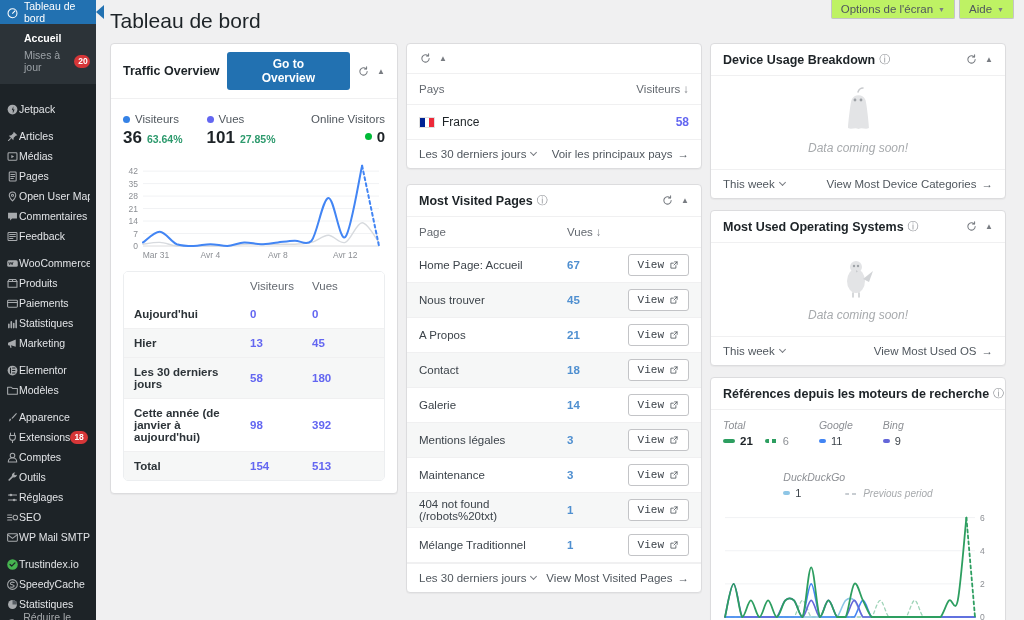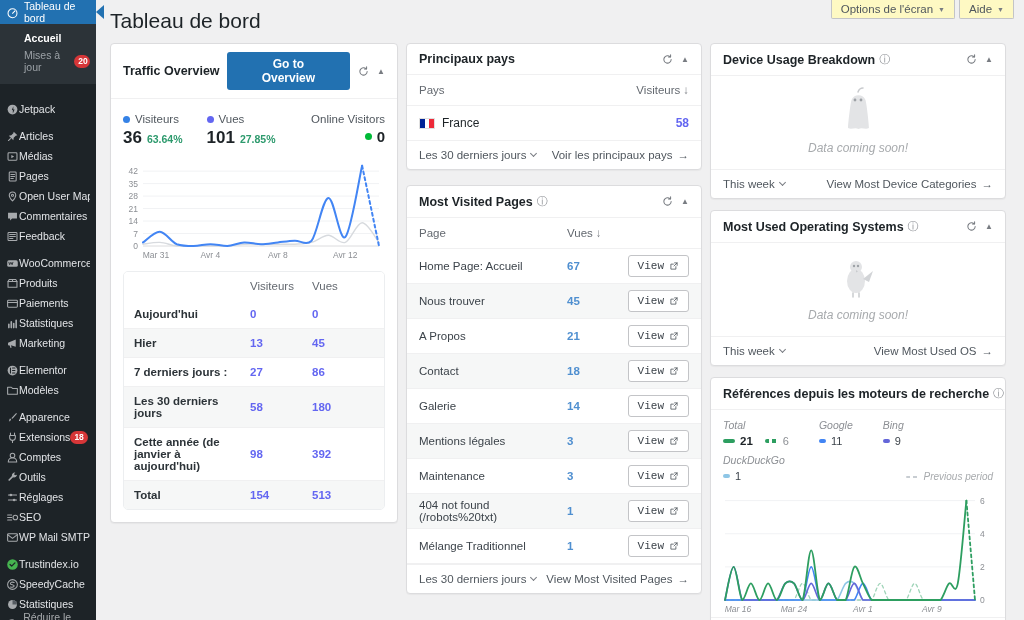--- a/index.html
+++ b/index.html
@@ -26,21 +26,21 @@
   .mitem .mlabel{white-space:nowrap;overflow:hidden}
   .collapse-item{margin-top:auto;display:flex;align-items:center;gap:6px;height:22px;
     padding:0 6px 4px;font-size:10.5px;color:#a7aaad;cursor:pointer}
   .collapse-item svg{width:13px;height:13px}
   #pointer{position:absolute;left:96px;top:5px;width:0;height:0;border-top:7px solid transparent;
     border-bottom:7px solid transparent;border-right:8px solid #2271b1;z-index:6}
 
   
   #main{position:absolute;left:96px;top:0;width:928px;height:620px;padding:6px 10px 0 14px}
   .topbtns{position:absolute;top:0;right:10px;display:flex;gap:4px;z-index:3}
-  .topbtn{background:#fef9c3;border:1px solid #c3c4c7;border-top:none;border-radius:0 0 2px 2px;
+  .topbtn{background:#bef264;border:1px solid #c3c4c7;border-top:none;border-radius:0 0 2px 2px;
     font-size:11.5px;color:#50575e;padding:3px 9px;display:flex;align-items:center;gap:5px;cursor:pointer}
   .topbtn .tri{font-size:7px;color:#787c82}
   h1{font-size:21px;font-weight:400;color:#1d2327;margin:3px 0 10px}
   .grid{display:grid;grid-template-columns:288px 296px 296px;gap:8px;align-items:start}
   .col{display:flex;flex-direction:column;gap:15px}
   .col.tight{gap:11px}
 
   .widget{background:#fff;border:1px solid #dcdcde;border-radius:4px;
     box-shadow:0 1px 1px rgba(0,0,0,.04);overflow:hidden}
   .whead{display:flex;align-items:center;gap:7px;padding:8px 12px;border-bottom:1px solid #f0f0f1}
@@ -100,21 +100,21 @@
     padding:4px 9px;display:flex;align-items:center;gap:5px;cursor:pointer;font-family:Liberation Mono, monospace}
   .view-btn svg{width:10px;height:10px;color:#50575e}
 
   
   .empty-body{padding:8px 12px 4px;text-align:center}
   .empty-text{font-style:italic;color:#a7aaad;font-size:12px;margin:4px 0 10px}
 
   
   .leg{padding:9px 12px 2px;font-size:11px}
   .leg-row1{display:flex;gap:30px}
-  .leg-row2{display:flex;justify-content:space-between;align-items:flex-end;margin-top:7px}
+  .leg-row2{display:flex;justify-content:center;align-items:flex-end;margin-top:24px}
   .leg-label{font-style:italic;color:#8c8f94;font-size:10.5px;margin-bottom:4px}
   .leg-vals{display:flex;gap:12px;align-items:center}
   .leg-item{display:flex;align-items:center}
   .leg-item b{color:#1d2327;font-size:11.5px}
   .leg-item.dim{color:#8c8f94}
   .pill{display:inline-block;height:4px;width:11px;border-radius:2px;margin-right:5px}
   .pill.sgreen{background:#2d9e60;width:12px}
   .pill.dgreen{background:repeating-linear-gradient(90deg,#2d9e60 0 4px,transparent 4px 7px);width:13px}
   .pill.blue{background:#4285f4;width:7px}
   .pill.purple{background:#6466d9;width:7px}
@@ -496,25 +496,20 @@
               <div class="trow">
                 <div class="tlabel">Aujourd'hui</div>
                 <div class="tnum">0</div>
                 <div class="tnum">0</div>
               </div>
               <div class="trow alt">
                 <div class="tlabel">Hier</div>
                 <div class="tnum">13</div>
                 <div class="tnum">45</div>
               </div>
-              <div class="trow">
-                <div class="tlabel">7 derniers jours :</div>
-                <div class="tnum">27</div>
-                <div class="tnum">86</div>
-              </div>
               <div class="trow alt">
                 <div class="tlabel">Les 30 derniers jours</div>
                 <div class="tnum">58</div>
                 <div class="tnum">180</div>
               </div>
               <div class="trow">
                 <div class="tlabel">Cette année (de janvier à aujourd'hui)</div>
                 <div class="tnum">98</div>
                 <div class="tnum">392</div>
               </div>
@@ -524,21 +519,20 @@
                 <div class="tnum">513</div>
               </div>
             </div>
         </div>
       </section>
     </div>
 
     <div class="col">
       <section class="widget">
         <div class="whead">
-          <div class="wtitle">Principaux pays</div>
           <span class="hicon">
               <svg class="ic">
                 <use href="#refresh"></use>
               </svg>
             </span>
           <span class="coltri">▲</span>
         </div>
         <div class="colhead">
           <span class="c1">Pays</span>
           <span>Visiteurs</span>

